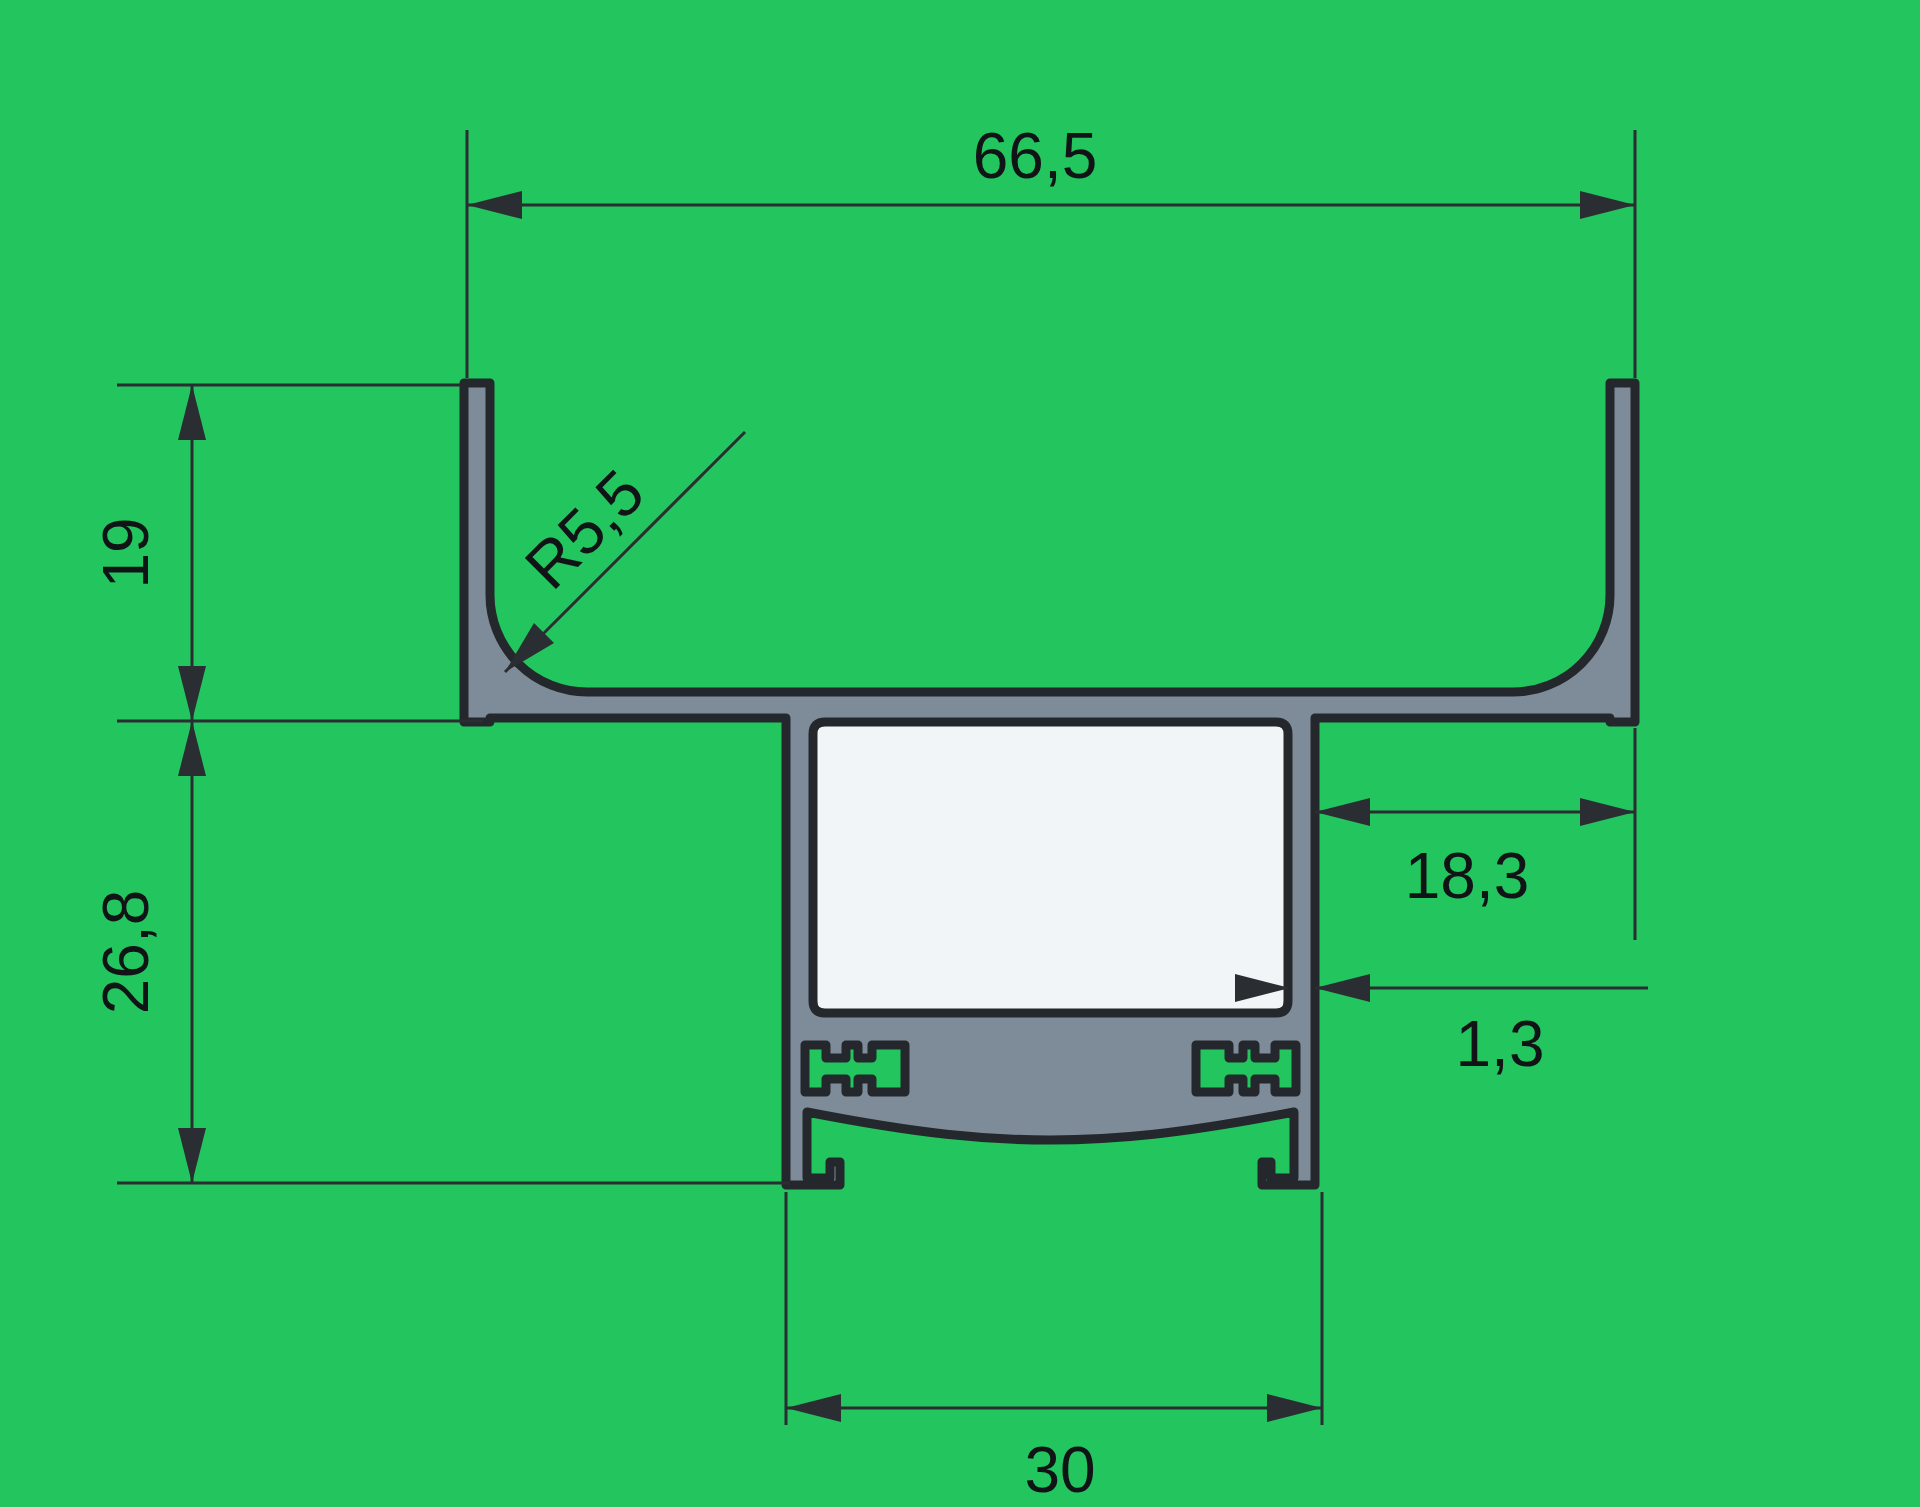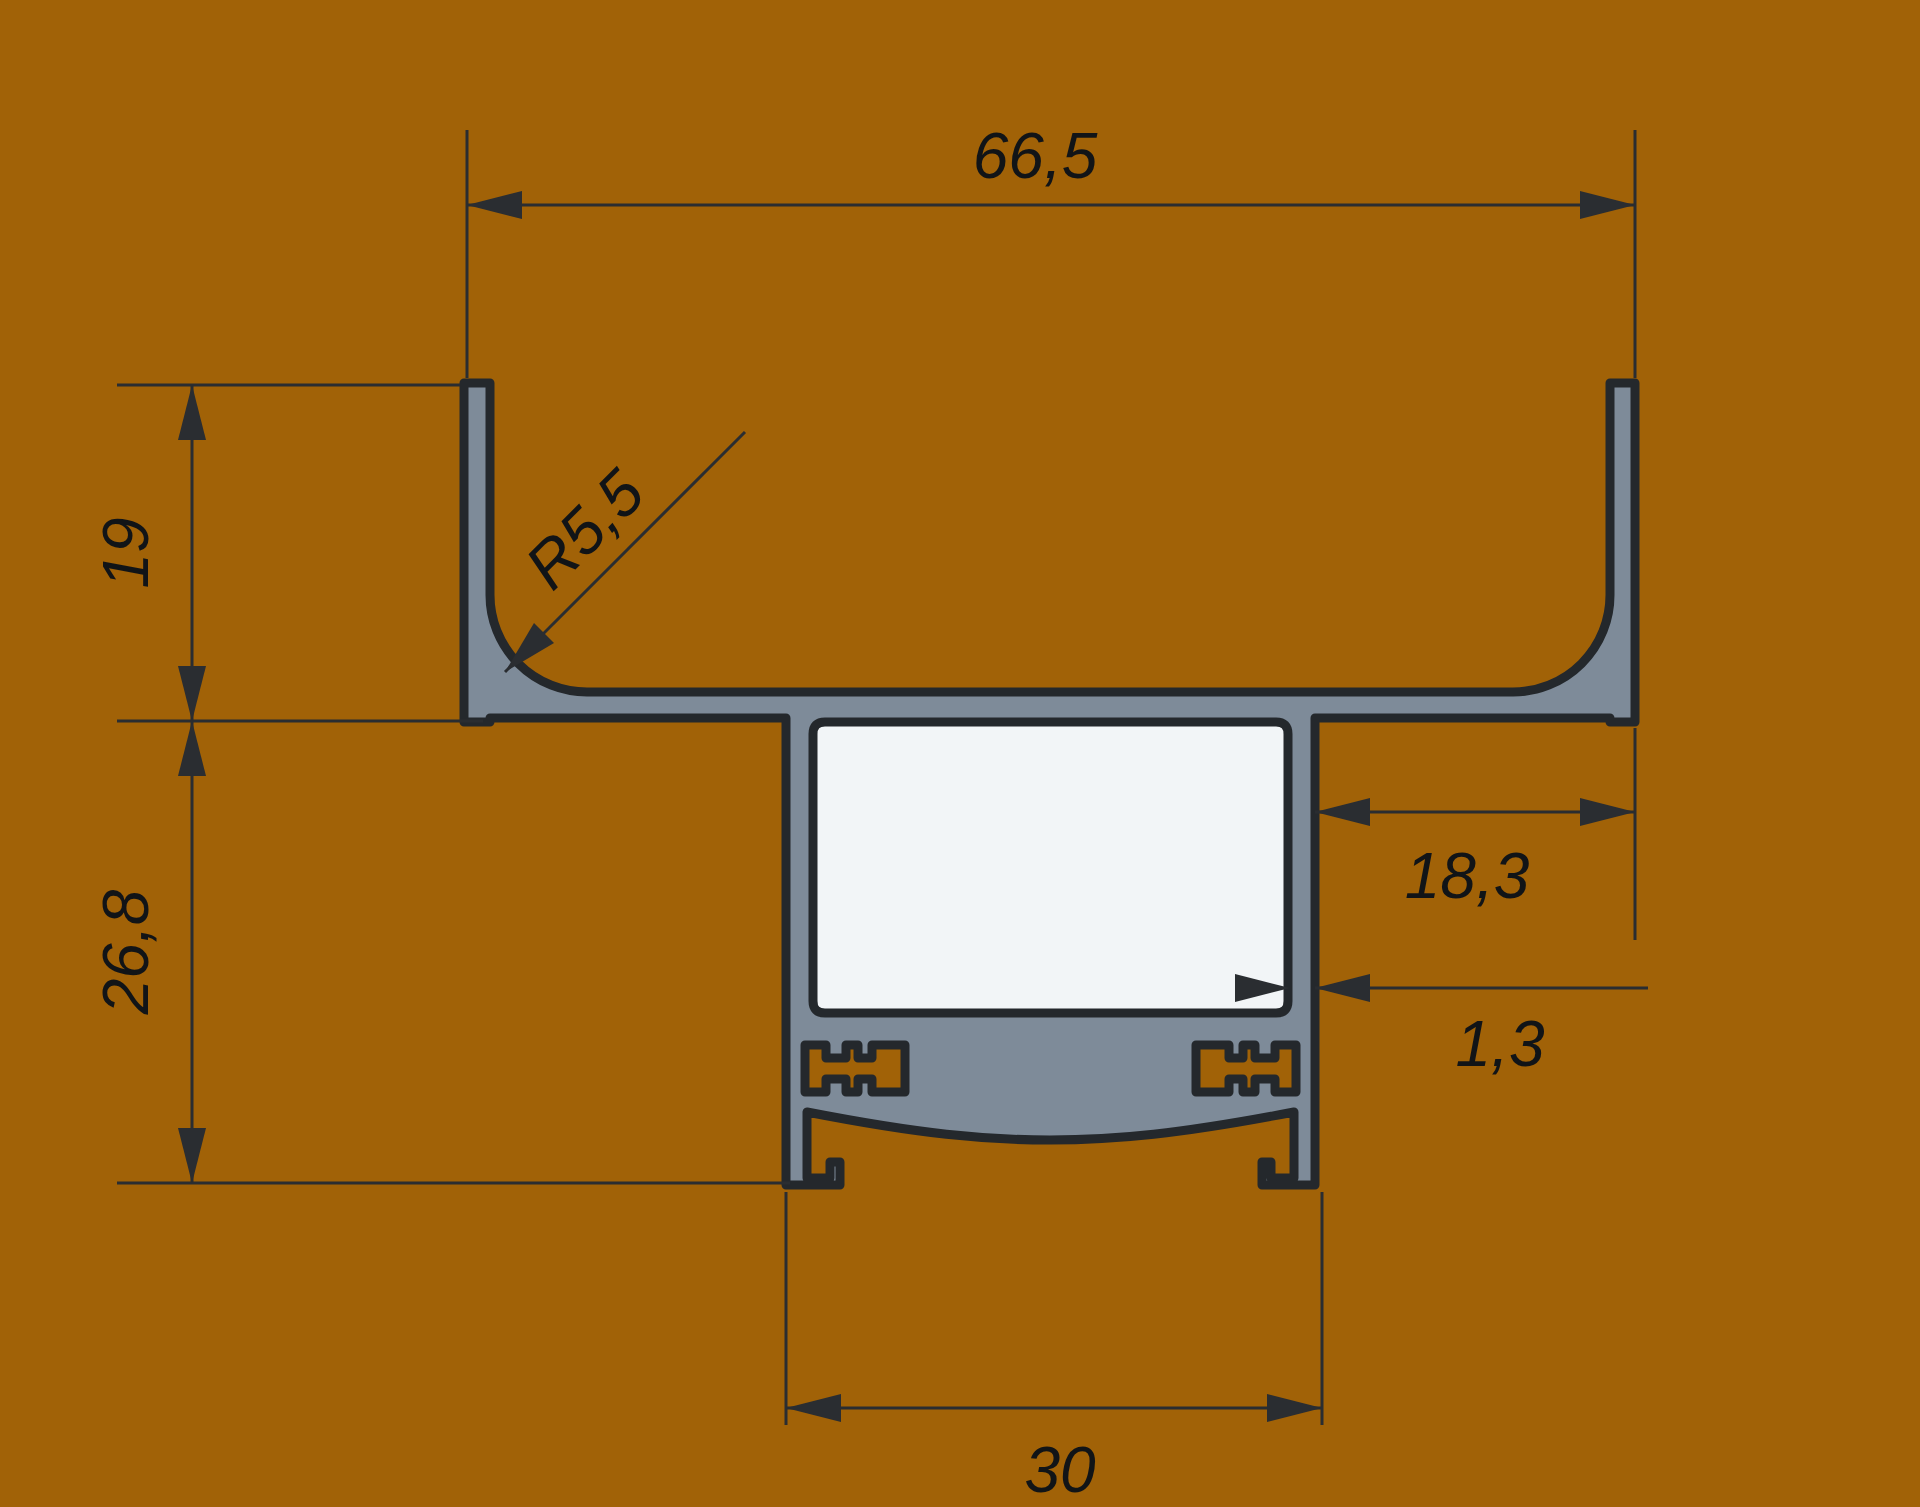--- a/index.html
+++ b/index.html
@@ -1,17 +1,17 @@
 <!DOCTYPE html>
 <html><head>
 <meta charset="utf-8">
 <style>
   html,body{margin:0;padding:0;background:#ffffff;}
-  .stage{position:relative;width:1920px;height:1507px;background:#a16207;overflow:hidden;
-         font-family:"Liberation Sans", sans-serif;font-style:italic;}
+  .stage{position:relative;width:1920px;height:1507px;background:#22c55e;overflow:hidden;
+         font-family:"Liberation Sans", sans-serif;}
   svg{display:block;}
   .dim-text{font-family:"Liberation Sans", sans-serif;font-size:64px;fill:#111417;}
   .dim-line{stroke:#2a2d31;stroke-width:3;fill:none;}
   .dim-arrow{fill:#2a2d31;stroke:none;}
   .profile-path{fill:#7e8b99;stroke:#24282c;stroke-width:9;stroke-linejoin:round;fill-rule:evenodd;}
   .cavity-rect{fill:#f2f5f7;stroke:none;}
 </style>
 </head>
 <body>
 

